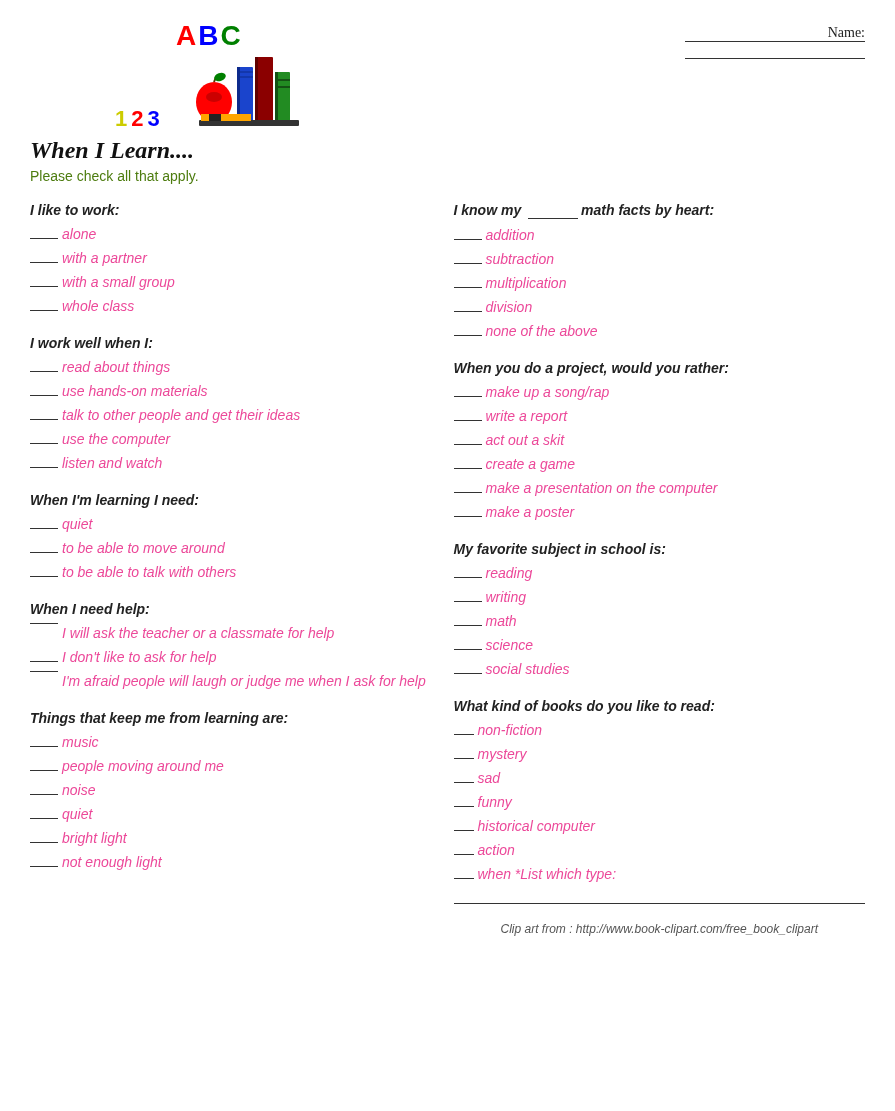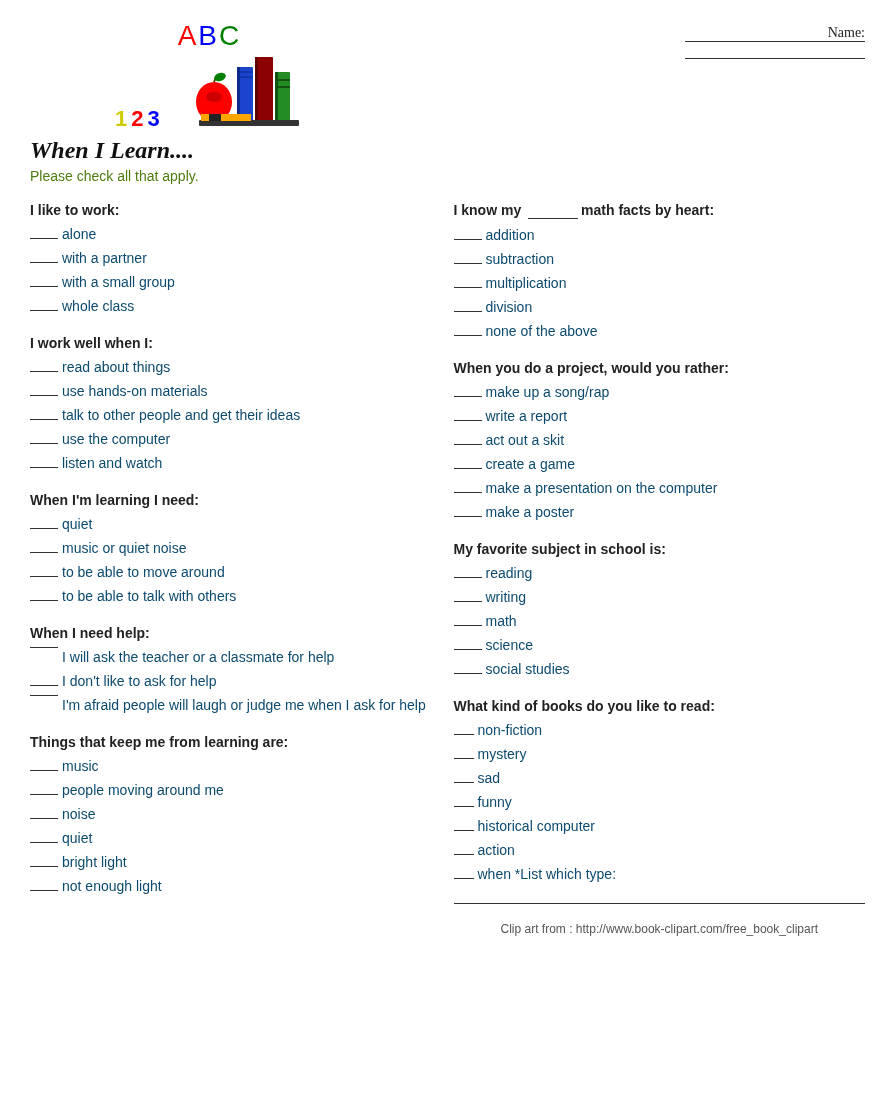--- a/index.html
+++ b/index.html
@@ -20,21 +20,21 @@
     }
     .title-section {
       flex: 1;
     }
     .title-graphic {
       text-align: center;
       margin-left: 60px;
     }
     .abc-text {
       font-size: 28px;
-      font-weight: normal;
+      font-weight: bold;
       font-family: Arial, sans-serif;
       letter-spacing: 2px;
     }
     .abc-text .a { color: red; }
     .abc-text .b { color: blue; }
     .abc-text .c { color: green; }
     .nums-text {
       font-size: 22px;
       font-weight: bold;
       letter-spacing: 4px;
@@ -65,20 +65,21 @@
       color: #111;
     }
     .subtitle {
       font-size: 14px;
       margin-bottom: 18px;
       color: #4d7c0f;
     }
     .two-col {
       display: flex;
       gap: 12px;
+      font-style: italic;
     }
     .left-col, .right-col {
       flex: 1;
     }
     .section {
       margin-bottom: 18px;
     }
     .section-title {
       font-weight: bold;
       font-size: 14px;
@@ -99,21 +100,21 @@
       flex-shrink: 0;
     }
     .check-line-short {
       display: inline-block;
       width: 20px;
       border-bottom: 1px solid #333;
       margin-right: 4px;
       flex-shrink: 0;
     }
     .item-text {
-      color: #0c4a6e;
+      color: #ec4899;
     }
     .inline-blank {
       display: inline-block;
       width: 50px;
       border-bottom: 1px solid #333;
       margin: 0 3px;
     }
     .clip-art-note {
       font-size: 12px;
       color: #555;
@@ -233,24 +234,20 @@
     </div>
 
     <div class="section">
       <div class="section-title">When I'm learning I need:</div>
       <div class="check-item">
         <span class="check-line"></span>
         <span class="item-text">quiet</span>
       </div>
       <div class="check-item">
         <span class="check-line"></span>
-        <span class="item-text">music or quiet noise</span>
-      </div>
-      <div class="check-item">
-        <span class="check-line"></span>
         <span class="item-text">to be able to move around</span>
       </div>
       <div class="check-item">
         <span class="check-line"></span>
         <span class="item-text">to be able to talk with others</span>
       </div>
     </div>
 
     <div class="section">
       <div class="section-title">When I need help:</div>

